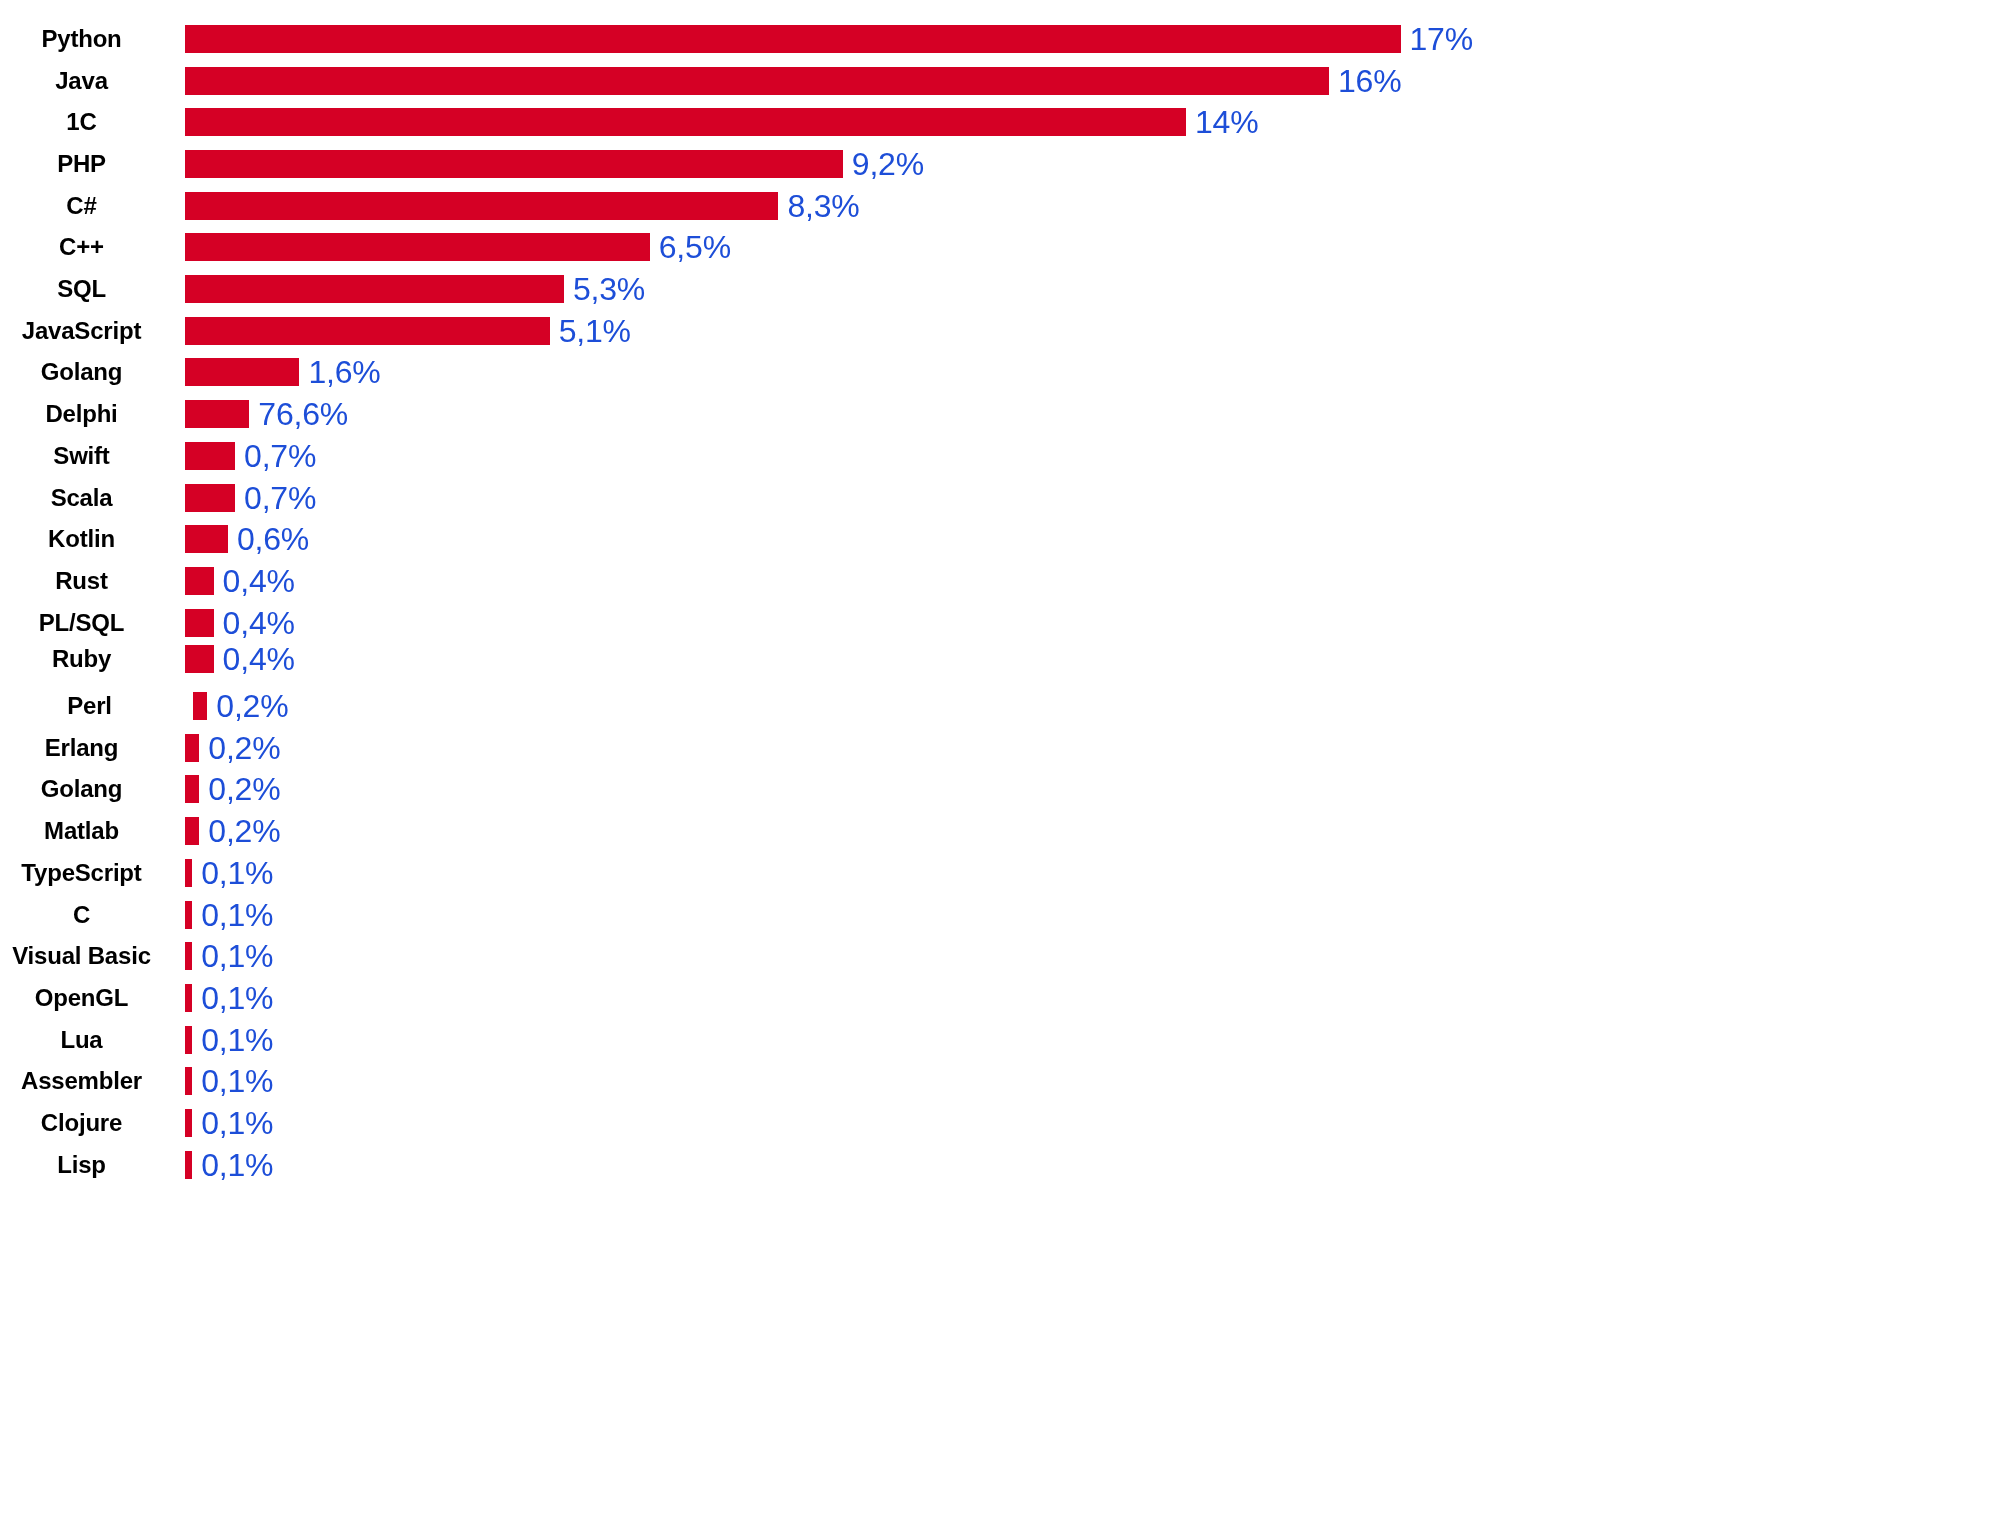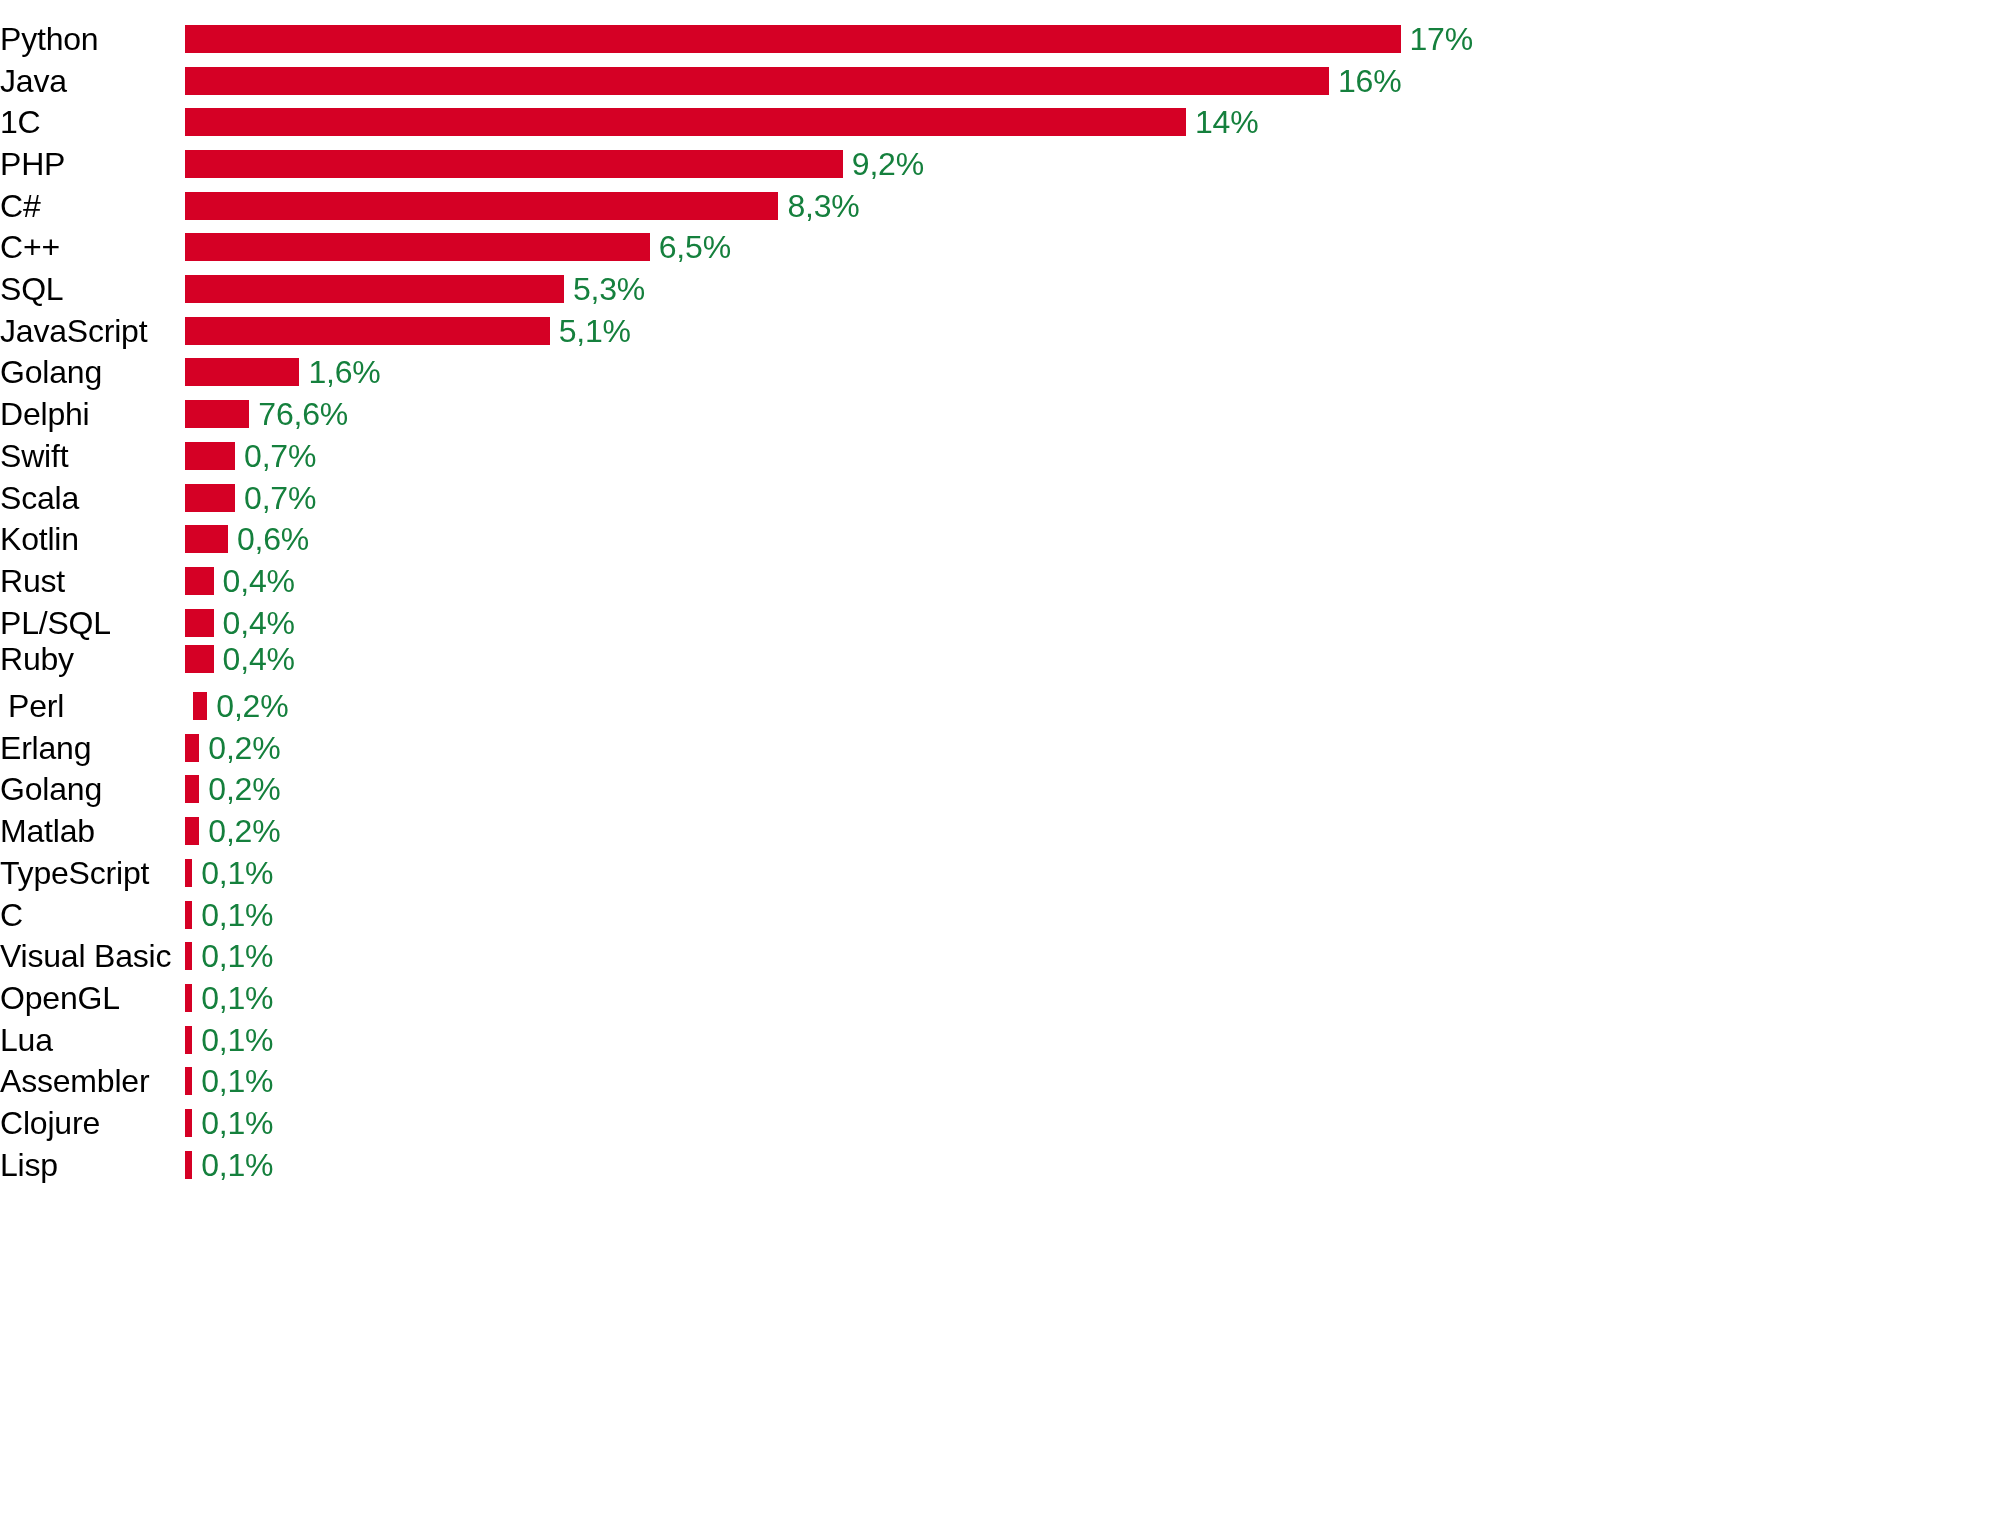--- a/index.html
+++ b/index.html
@@ -32,46 +32,47 @@
     width: 2000px;
     height: 41.7px;
     display: flex;
     flex-direction: row;
     align-items: center;
   }
   .cat-label {
     position: absolute;
     left: 0;
     width: 163px;
-    text-align: left;
-    font-size: 32px;
+    text-align: center;
+    font-size: 24px;
     line-height: 34px;
     color: #000000;
     letter-spacing: -0.2px;
     white-space: nowrap;
     font-family: "Liberation Sans", sans-serif;
+    font-weight: bold;
   }
   .bar-track {
     position: absolute;
     left: 185px;
     top: 0;
     height: 41.7px;
     display: flex;
     flex-direction: row;
     align-items: center;
   }
   .bar {
     height: 28px;
     background: #D50025;
     flex: 0 0 auto;
   }
   .val-label {
     font-size: 32px;
     line-height: 34px;
-    color: #15803d;
+    color: #1d4ed8;
     white-space: nowrap;
     margin-left: 9px;
     letter-spacing: -0.2px;
     font-family: "Liberation Sans", sans-serif;
   }
 </style>
 </head>
 <body>
 
 <div id="chart-root" style="background: rgb(255, 255, 255);">

